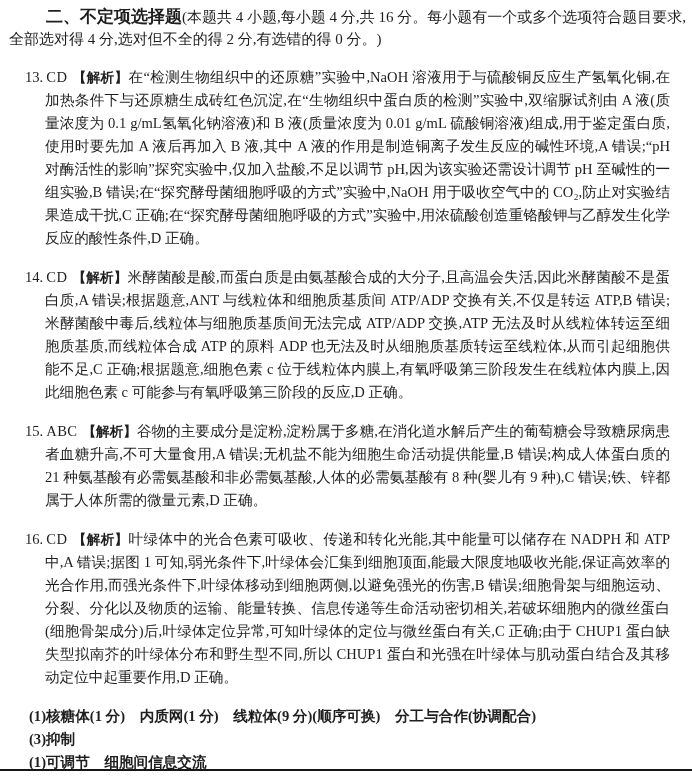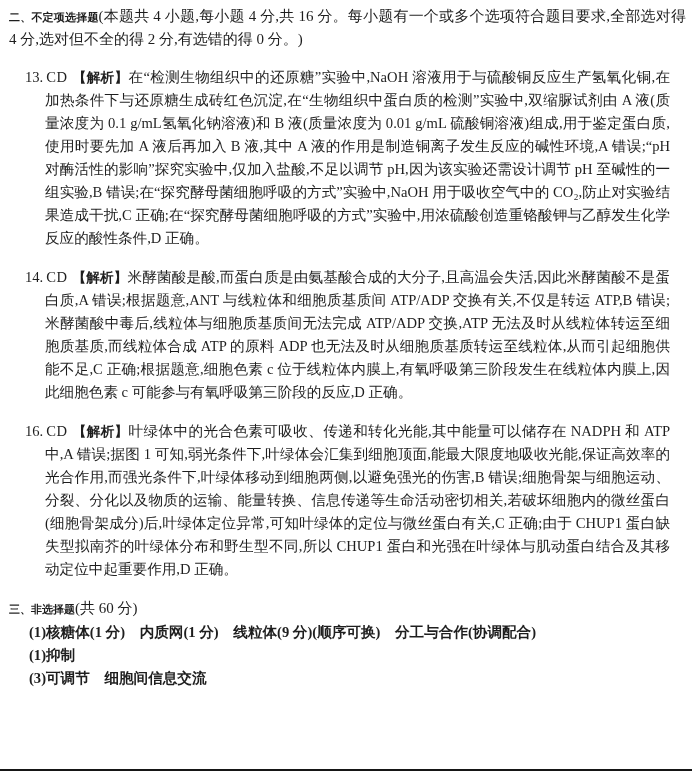--- a/index.html
+++ b/index.html
@@ -19,21 +19,22 @@
   }
   
   .sec-head {
     font-size: 14.6px;
     line-height: 21.5px;
     text-align: justify;
   }
   .sec-title {
     font-weight: bold;
     font-family: "DejaVu Sans", "Liberation Sans", sans-serif;
-    font-size: 11px;
+    font-size: 17px;
+    margin-left: 37px;
   }
   .sec-desc { font-size: 15px; }
   
   .ans-table {
     border-collapse: collapse;
     margin: 7px auto 6px auto;
   }
   .ans-table td {
     border: 1.6px solid #222222;
     width: 44px; height: 29px;
@@ -86,23 +87,23 @@
 
 <div class="page">
 
   <div class="sec-head"><span class="sec-title">二、不定项选择题</span><span class="sec-desc">(本题共 4 小题,每小题 4 分,共 16 分。每小题有一个或多个选项符合题目要求,全部选对得 4 分,选对但不全的得 2 分,有选错的得 0 分。)</span></div>
 
 
   <div class="expl"><span class="num">13.</span><span class="ans">CD</span><span class="tag">【解析】</span><span class="body">在“检测生物组织中的还原糖”实验中,NaOH 溶液用于与硫酸铜反应生产氢氧化铜,在加热条件下与还原糖生成砖红色沉淀,在“生物组织中蛋白质的检测”实验中,双缩脲试剂由 A 液(质量浓度为 0.1 g/mL氢氧化钠溶液)和 B 液(质量浓度为 0.01 g/mL 硫酸铜溶液)组成,用于鉴定蛋白质,使用时要先加 A 液后再加入 B 液,其中 A 液的作用是制造铜离子发生反应的碱性环境,A 错误;“pH 对酶活性的影响”探究实验中,仅加入盐酸,不足以调节 pH,因为该实验还需设计调节 pH 至碱性的一组实验,B 错误;在“探究酵母菌细胞呼吸的方式”实验中,NaOH 用于吸收空气中的 CO₂,防止对实验结果造成干扰,C 正确;在“探究酵母菌细胞呼吸的方式”实验中,用浓硫酸创造重铬酸钾与乙醇发生化学反应的酸性条件,D 正确。</span></div>
 
   <div class="expl"><span class="num">14.</span><span class="ans">CD</span><span class="tag">【解析】</span><span class="body">米酵菌酸是酸,而蛋白质是由氨基酸合成的大分子,且高温会失活,因此米酵菌酸不是蛋白质,A 错误;根据题意,ANT 与线粒体和细胞质基质间 ATP/ADP 交换有关,不仅是转运 ATP,B 错误;米酵菌酸中毒后,线粒体与细胞质基质间无法完成 ATP/ADP 交换,ATP 无法及时从线粒体转运至细胞质基质,而线粒体合成 ATP 的原料 ADP 也无法及时从细胞质基质转运至线粒体,从而引起细胞供能不足,C 正确;根据题意,细胞色素 c 位于线粒体内膜上,有氧呼吸第三阶段发生在线粒体内膜上,因此细胞色素 c 可能参与有氧呼吸第三阶段的反应,D 正确。</span></div>
 
+  <div class="expl"><span class="num">15.</span><span class="ans">ABC</span><span class="tag">【解析】</span><span class="body">谷物的主要成分是淀粉,淀粉属于多糖,在消化道水解后产生的葡萄糖会导致糖尿病患者血糖升高,不可大量食用,A 错误;无机盐不能为细胞生命活动提供能量,B 错误;构成人体蛋白质的 21 种氨基酸有必需氨基酸和非必需氨基酸,人体的必需氨基酸有 8 种(婴儿有 9 种),C 错误;铁、锌都属于人体所需的微量元素,D 正确。</span></div>
 
   <div class="expl"><span class="num">16.</span><span class="ans">CD</span><span class="tag">【解析】</span><span class="body">叶绿体中的光合色素可吸收、传递和转化光能,其中能量可以储存在 NADPH 和 ATP 中,A 错误;据图 1 可知,弱光条件下,叶绿体会汇集到细胞顶面,能最大限度地吸收光能,保证高效率的光合作用,而强光条件下,叶绿体移动到细胞两侧,以避免强光的伤害,B 错误;细胞骨架与细胞运动、分裂、分化以及物质的运输、能量转换、信息传递等生命活动密切相关,若破坏细胞内的微丝蛋白(细胞骨架成分)后,叶绿体定位异常,可知叶绿体的定位与微丝蛋白有关,C 正确;由于 CHUP1 蛋白缺失型拟南芥的叶绿体分布和野生型不同,所以 CHUP1 蛋白和光强在叶绿体与肌动蛋白结合及其移动定位中起重要作用,D 正确。</span></div>
 
-  <div class="sec3-head"><span class="sec-title">三、非选择题</span><span class="sec-desc">(共 60 分)</span></div>
 
   <div class="q17-line">(1)核糖体(1 分)　内质网(1 分)　线粒体(9 分)(顺序可换)　分工与合作(协调配合)</div>
-  <div class="q17-line">(1)抑制</div>
-  <div class="q17-line">(3)可调节　细胞间信息交流</div>
+  <div class="q17-line">(3)抑制</div>
+  <div class="q17-line">(1)可调节　细胞间信息交流</div>
 
   <div class="bottom-rule"></div>
 </div>
 
 </body></html>

